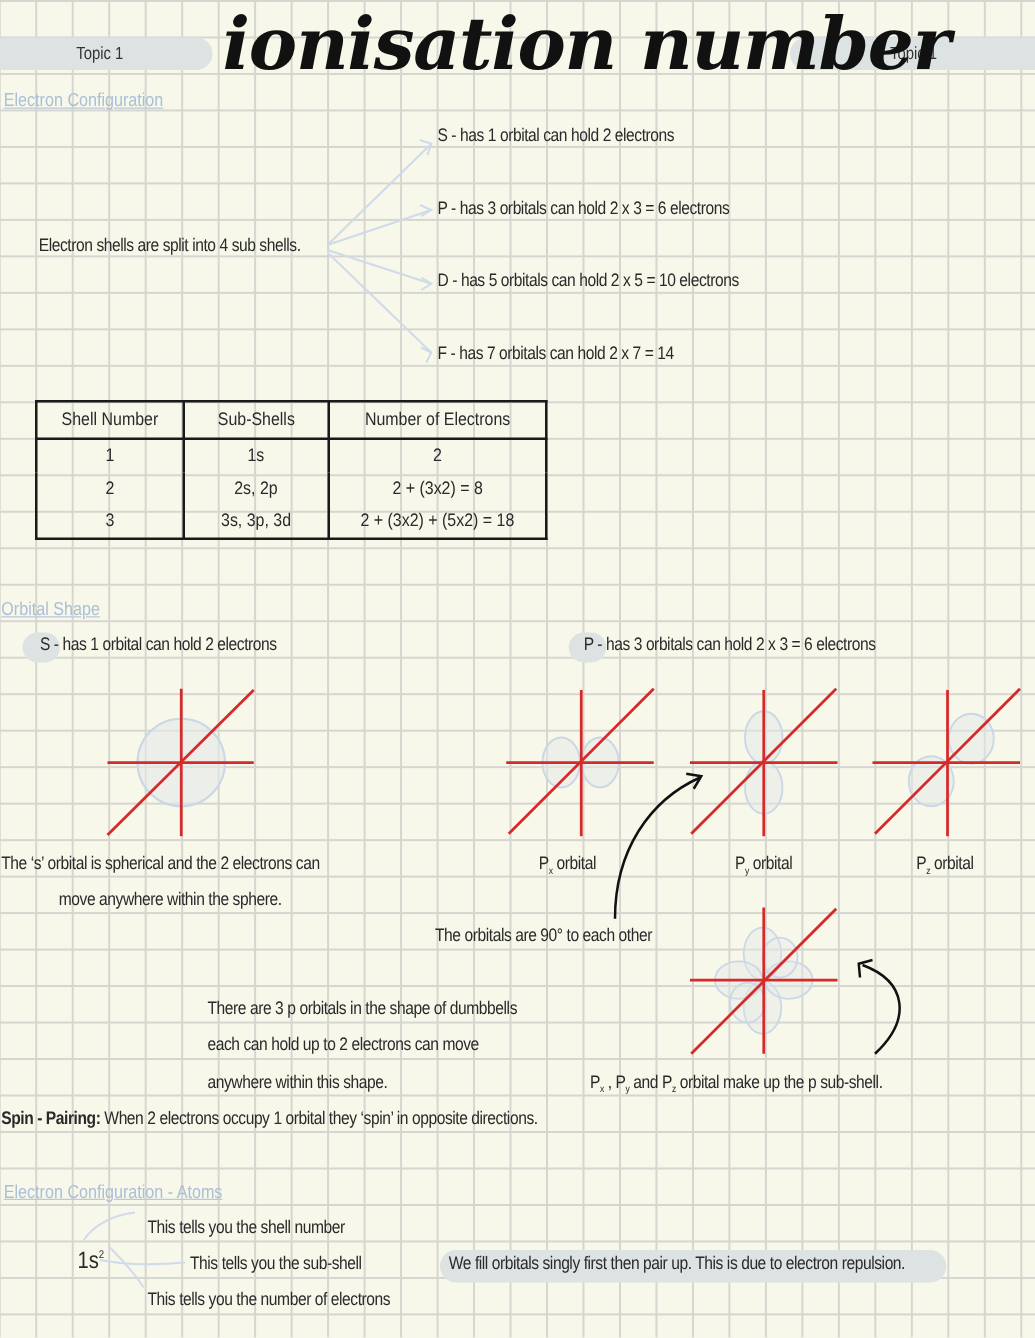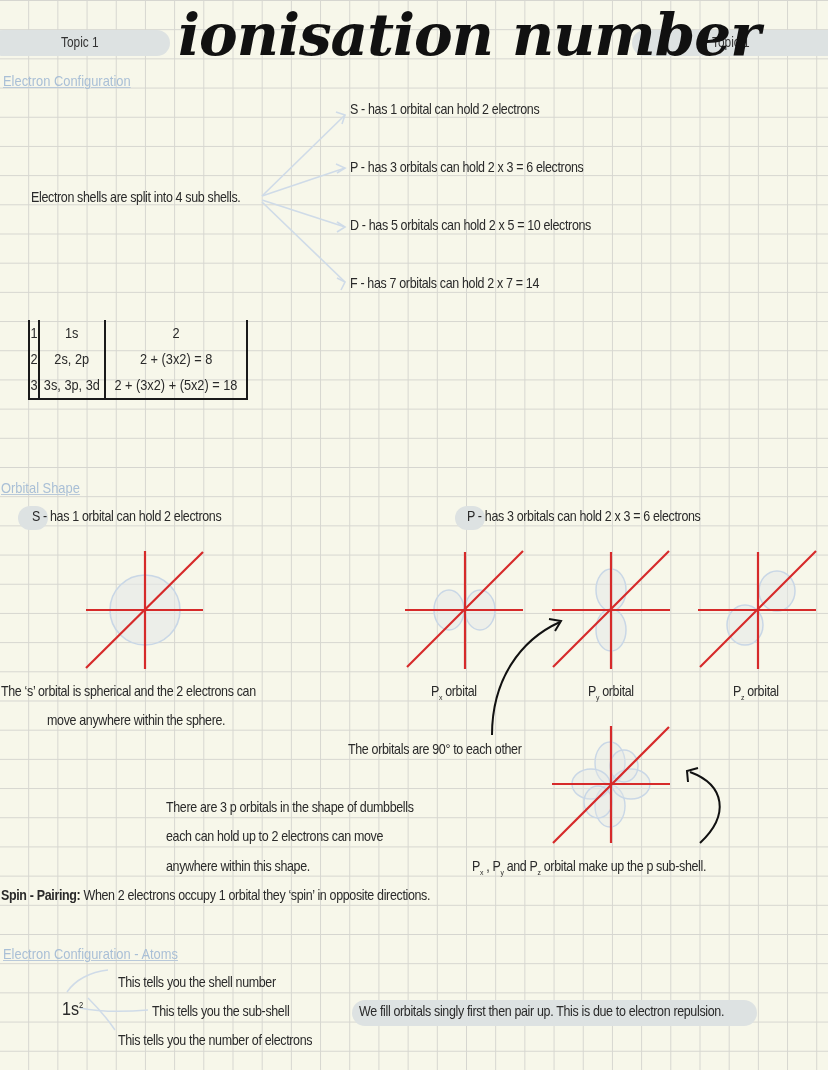--- a/index.html
+++ b/index.html
@@ -70,20 +70,25 @@
   </g>
 </svg>
 
 <div class="abs txt" style="left:350px; top:101px;">S - has 1 orbital can hold 2 electrons</div>
 <div class="abs txt" style="left:350px; top:159px;">P - has 3 orbitals can hold 2 x 3 = 6 electrons</div>
 <div class="abs txt" style="left:350px; top:217px;">D - has 5 orbitals can hold 2 x 5 = 10 electrons</div>
 <div class="abs txt" style="left:350px; top:275px;">F - has 7 orbitals can hold 2 x 7 = 14</div>
 
 <table class="shells">
   <tbody>
+      <tr>
+    <th style="width:116px;"><span class="cellspan">Shell Number</span></th>
+    <th style="width:114px;"><span class="cellspan">Sub-Shells</span></th>
+    <th style="width:172px;"><span class="cellspan">Number of Electrons</span></th>
+  </tr>
   <tr>
     <td><span class="cellspan">1</span></td>
     <td><span class="cellspan">1s</span></td>
     <td><span class="cellspan">2</span></td>
   </tr>
   <tr>
     <td><span class="cellspan">2</span></td>
     <td><span class="cellspan">2s, 2p</span></td>
     <td><span class="cellspan">2 + (3x2) = 8</span></td>
   </tr>

